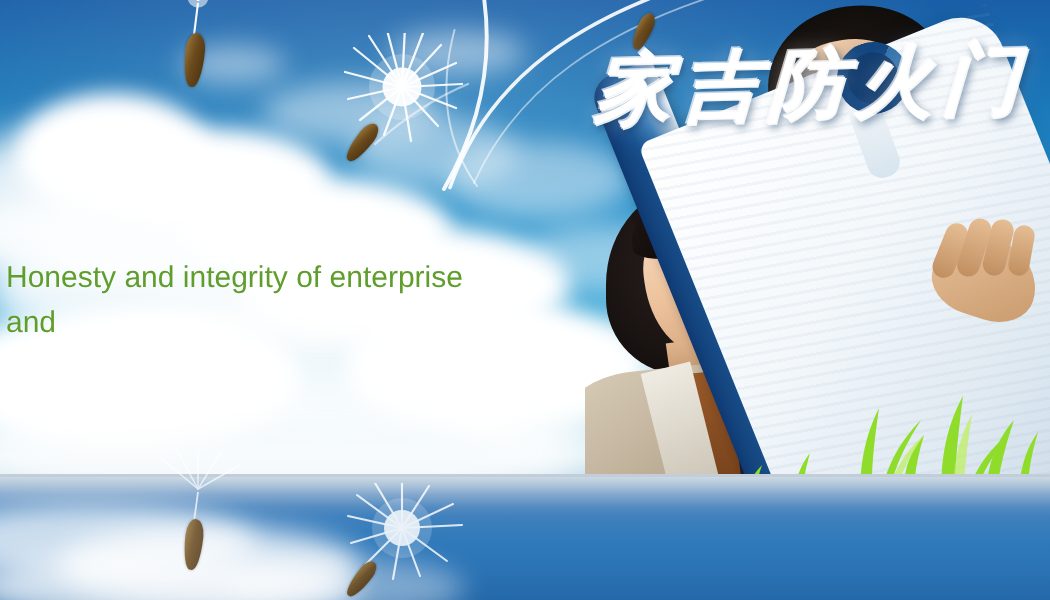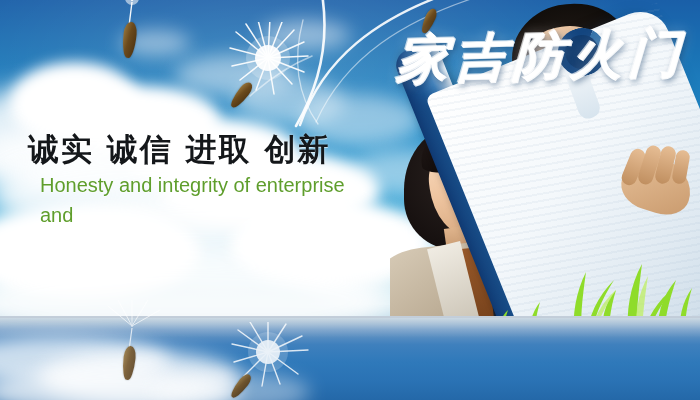--- a/index.html
+++ b/index.html
@@ -184,21 +184,20 @@
     color:#14171a;
     text-shadow:0 1px 0 rgba(255,255,255,.55), 0 0 3px rgba(255,255,255,.4);
     white-space:nowrap;
   }
   .en-slogan{
     position:absolute;left:4px;top:170px;width:342px;
     font-family:"Liberation Sans","DejaVu Sans",sans-serif;
     font-size:20px;line-height:30px;font-weight:400;
     color:#5f9e2c;
     text-shadow:0 1px 1px rgba(255,255,255,.6);
-    margin-left:36px;
   }
   .en-l1{display:block;text-align:left;}
   .en-l2{display:block;text-align:right;padding-right:6px;}
 
   .brand{
     position:absolute;left:396px;top:22px;
     font-family:"DejaVu Serif","Liberation Serif",serif;
     font-size:52px;font-weight:700;font-style:italic;
     letter-spacing:6px;
     color:#ffffff;
@@ -417,21 +416,20 @@
           <line x1="46" y1="30" x2="40" y2="64"></line>
         <line x1="46" y1="30" x2="58" y2="62"></line>
           <line x1="46" y1="30" x2="76" y2="52"></line>
       </g>
       <circle cx="46" cy="30" r="12" fill="#ffffff" opacity=".9"></circle>
       <circle cx="46" cy="30" r="20" fill="#ffffff" opacity=".2"></circle>
     </svg>
     <div class="seedbody" style="left:14px;top:50px;width:10px;height:28px;transform:rotate(38deg);"></div>
   </div>
 
-  <div class="cn-slogan">诚实  诚信  进取  创新</div>
 
   <div class="en-slogan">
     <span class="en-l1">Honesty and integrity of enterprise and</span>
   </div>
 
   <div class="brand">家吉防火门</div>
 
 </div>
 
 </body></html>

